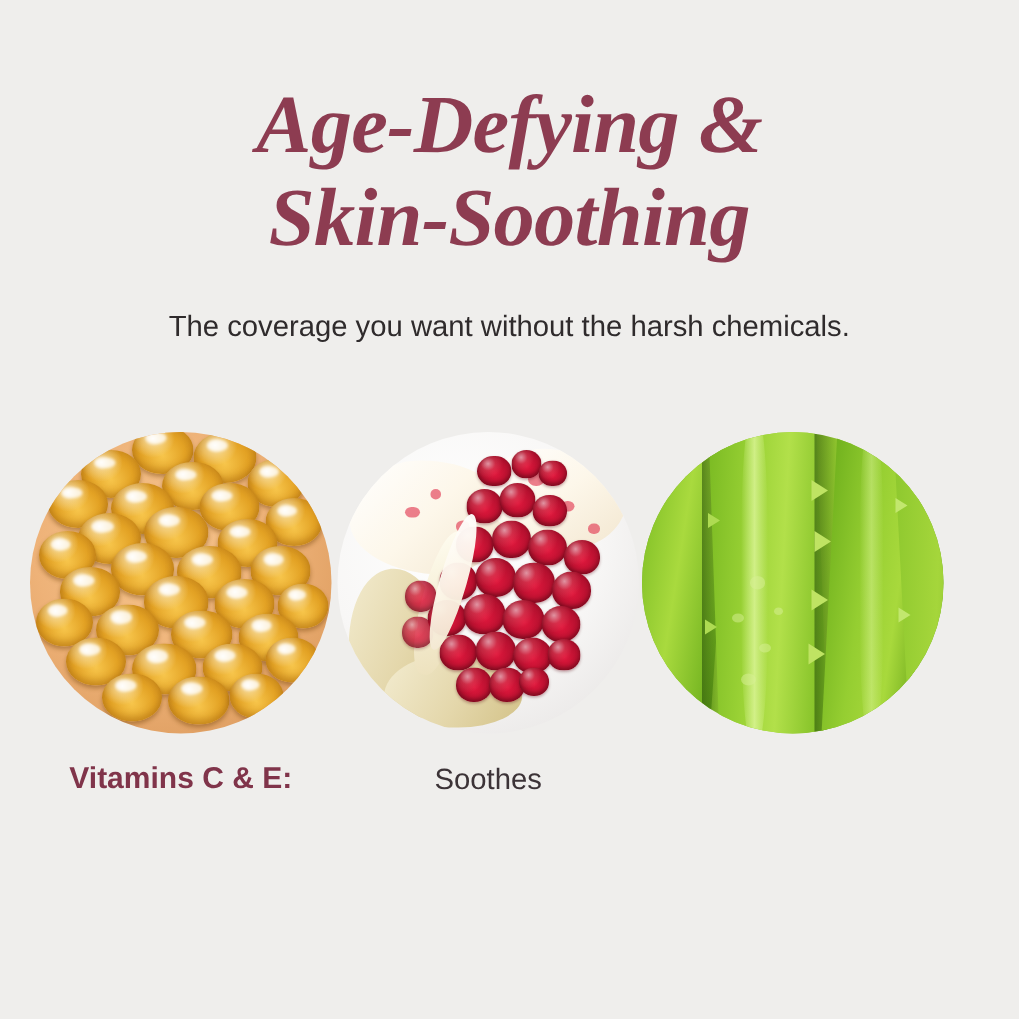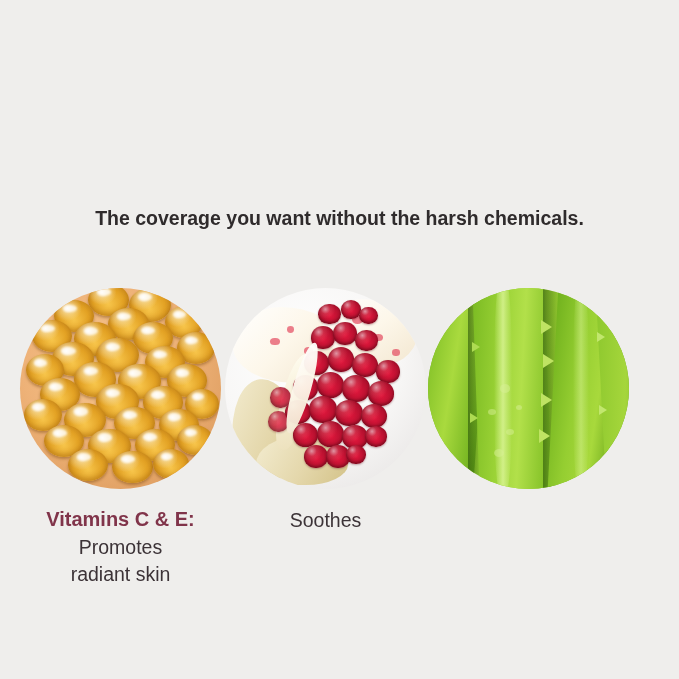--- a/index.html
+++ b/index.html
@@ -44,21 +44,21 @@
 
   .subhead {
     position: absolute;
     left: 0;
     top: 205px;
     width: 679px;
     text-align: center;
     font-size: 19.5px;
     line-height: 26px;
     color: #2f2b2c;
-    font-weight: 700;
+    font-weight: 400;
   }
 
   
   .row {
     position: absolute;
     left: 0;
     top: 288px;
     width: 595px;
     display: flex;
     justify-content: space-between;
@@ -197,20 +197,22 @@
     margin-top: 1px;
   }
   .ing-desc .dline { display: block; white-space: nowrap; }
 </style>
 </head>
 <body>
 
 <div class="page">
 
   <div class="headline">
+    <span class="line">Age-Defying &amp;</span>
+    <span class="line">Skin-Soothing</span>
   </div>
 
   <div class="subhead">The coverage you want without the harsh chemicals.</div>
 
   <div class="row">
 
     <div class="col">
       <div class="circle capsules">
         <div class="capsule" style="left:34%;top:-2%;width:20%;height:16%;"></div>
         <div class="capsule" style="left:54%;top:0%;width:21%;height:17%;"></div>
@@ -239,24 +241,20 @@
         <div class="capsule" style="left:12%;top:68%;width:20%;height:16%;"></div>
         <div class="capsule" style="left:34%;top:70%;width:21%;height:17%;"></div>
         <div class="capsule" style="left:57%;top:70%;width:20%;height:16%;"></div>
         <div class="capsule" style="left:78%;top:68%;width:18%;height:15%;"></div>
         <div class="capsule" style="left:24%;top:80%;width:20%;height:16%;"></div>
         <div class="capsule" style="left:46%;top:81%;width:20%;height:16%;"></div>
         <div class="capsule" style="left:66%;top:80%;width:18%;height:15%;"></div>
       </div>
       <div class="caption">
         <div class="ing-name">Vitamins C &amp; E:</div>
-        <div class="ing-desc">
-          <span class="dline">Promotes</span>
-          <span class="dline">radiant skin</span>
-        </div>
       </div>
     </div>
 
     <div class="col">
       <div class="circle pom">
         <div class="pom-body">
 
           <div class="pom-white" style="left:-2%;top:6%;width:56%;height:40%;"></div>
           <div class="pom-white" style="left:46%;top:2%;width:52%;height:34%;transform:rotate(8deg);"></div>
           <div class="pom-speck" style="left:18%;top:22%;width:5%;height:4%;"></div>

